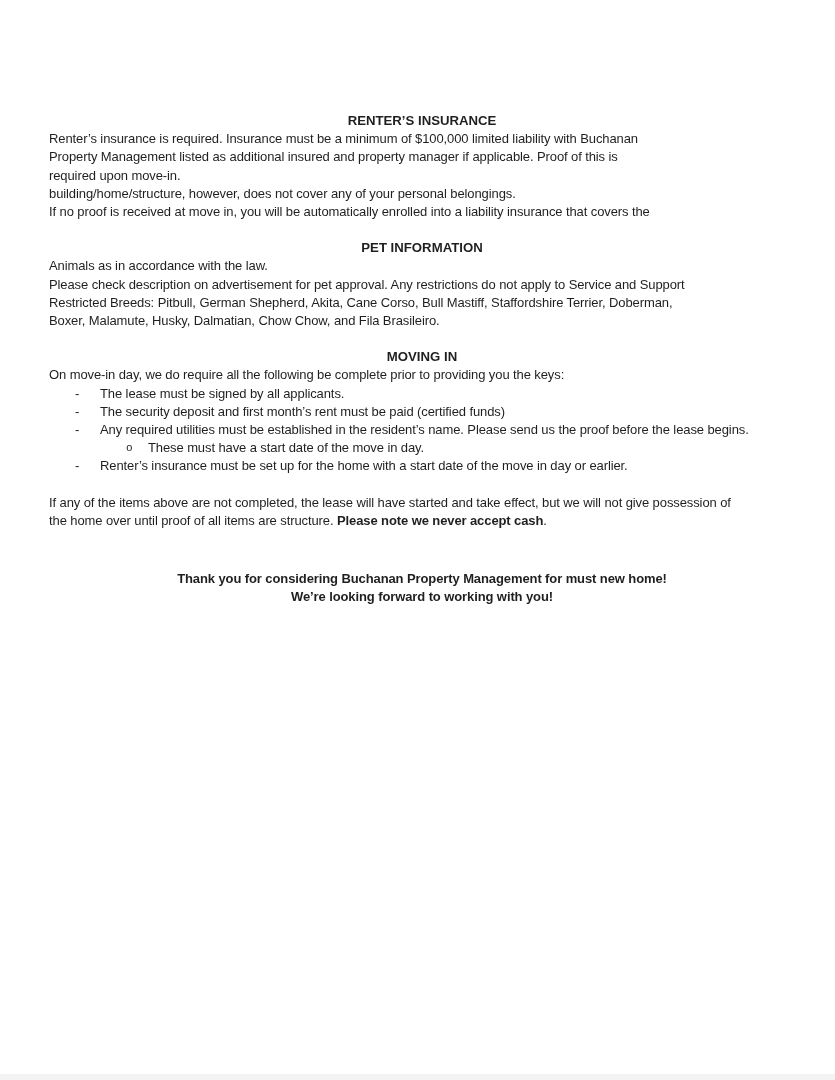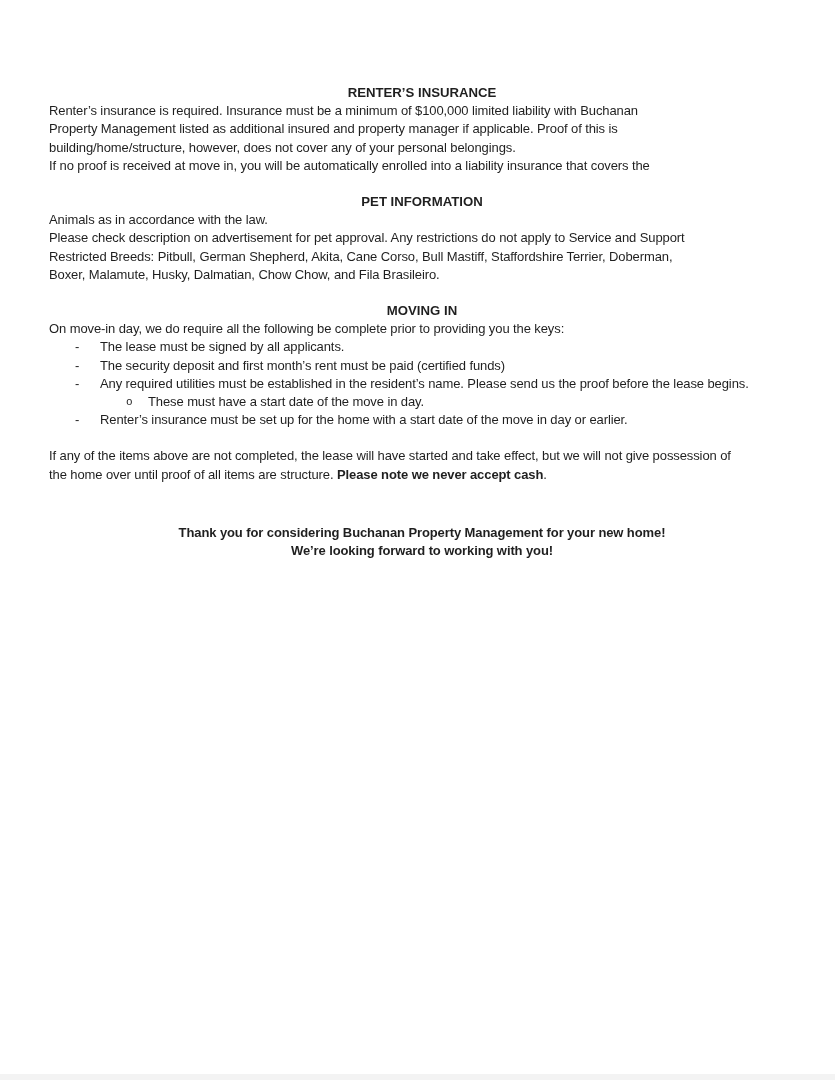--- a/index.html
+++ b/index.html
@@ -9,21 +9,21 @@
   }
   body {
     width: 835px;
     height: 1080px;
     position: relative;
     overflow: hidden;
     font-family: "Liberation Sans", sans-serif;
     color: #1f1f1f;
   }
   .page {
-    padding: 84px 40px 0 49px;
+    padding: 112px 40px 0 49px;
     font-size: 13px;
     line-height: 18.2px;
     letter-spacing: -0.1px;
   }
   .section { margin: 0 0 18px 0; }
   .heading {
     font-size: 13.2px;
     font-weight: bold;
     text-align: center;
     margin: 0;
@@ -59,20 +59,21 @@
 </style>
 </head>
 <body>
 
 <div class="page">
 
   <div class="section">
     <h2 class="heading">RENTER’S INSURANCE</h2>
     <div class="line">Renter’s insurance is required. Insurance must be a minimum of $100,000 limited liability with Buchanan</div>
     <div class="line">Property Management listed as additional insured and property manager if applicable. Proof of this is</div>
+    <div class="line">required upon move-in.</div>
     <div class="line">building/home/structure, however, does not cover any of your personal belongings.</div>
     <div class="line">If no proof is received at move in, you will be automatically enrolled into a liability insurance that covers the</div>
   </div>
 
   <div class="section">
     <h2 class="heading">PET INFORMATION</h2>
     <div class="line">Animals as in accordance with the law.</div>
     <div class="line">Please check description on advertisement for pet approval. Any restrictions do not apply to Service and Support</div>
     <div class="line">Restricted Breeds: Pitbull, German Shepherd, Akita, Cane Corso, Bull Mastiff, Staffordshire Terrier, Doberman,</div>
     <div class="line">Boxer, Malamute, Husky, Dalmatian, Chow Chow, and Fila Brasileiro.</div>
@@ -103,19 +104,19 @@
       <span class="btext">Renter’s insurance must be set up for the home with a start date of the move in day or earlier.</span>
     </div>
   </div>
 
   <div class="closing">
     <div class="line">If any of the items above are not completed, the lease will have started and take effect, but we will not give possession of</div>
     <div class="line"><span>the home over until proof of all items are structure. </span><span class="bold">Please note we never accept cash</span><span>.</span></div>
   </div>
 
   <div class="thanks">
-    <div class="line">Thank you for considering Buchanan Property Management for your new home!</div>
+    <div class="line">Thank you for considering Buchanan Property Management for must new home!</div>
     <div class="line">We’re looking forward to working with you!</div>
   </div>
 
 </div>
 
 <div class="bottom-edge"></div>
 
 </body></html>

